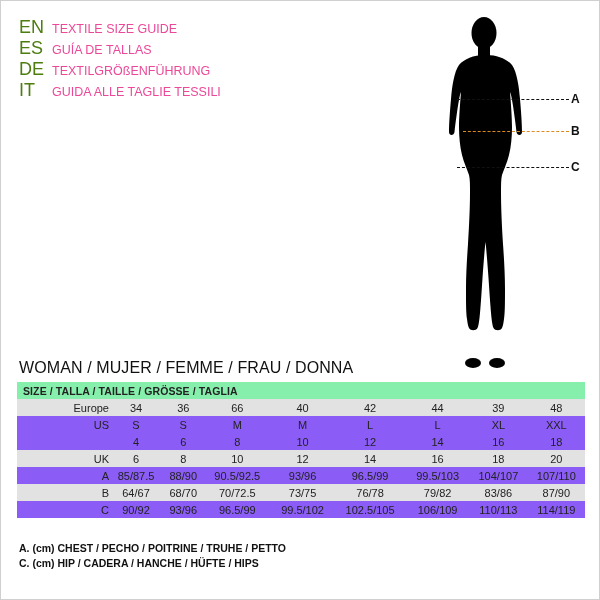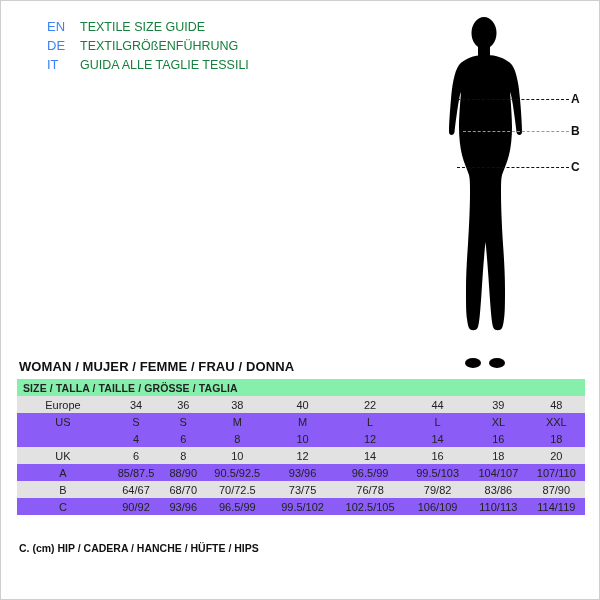--- a/index.html
+++ b/index.html
@@ -32,27 +32,26 @@
   }
   .lang-row {
     display: flex;
     align-items: baseline;
     line-height: 18px;
     margin-bottom: 1px;
   }
   .lang-code {
     width: 33px;
     flex: 0 0 33px;
-    font-size: 13px;
-    color: #3b82f6;
-    margin-left: 28px;
+    font-size: 18px;
+    color: #4d7c0f;
   }
   .lang-text {
     font-size: 12.5px;
-    color: #15803d;
+    color: #ec4899;
   }
 
   
   .figure-area {
     position: absolute;
     left: 420px;
     top: 10px;
     width: 175px;
     height: 360px;
   }
@@ -75,22 +74,22 @@
   }
 
   
   .table-wrap {
     position: absolute;
     left: 16px;
     top: 358px;
     width: 568px;
   }
   .woman-title {
-    font-size: 13px;
-    font-weight: bold;
+    font-size: 16px;
+    font-weight: normal;
     letter-spacing: .1px;
     padding: 0 0 5px 2px;
     color: #111;
   }
   table.sizes {
     width: 568px;
     border-collapse: collapse;
     font-size: 11px;
   }
   table.sizes td, table.sizes th {
@@ -108,21 +107,21 @@
     font-size: 10.5px;
     letter-spacing: .1px;
   }
   table.sizes tr.shade td {
     background: #e2e2e2;
   }
   table.sizes tr.plain td {
     background: #8b5cf6;
   }
   table.sizes td.rowlabel {
-    text-align: center;
+    text-align: right;
     width: 92px;
     margin-left: 48px;
   }
   .legend {
     position: absolute;
     left: 18px;
     top: 540px;
     width: 560px;
   }
   .legend div {
@@ -134,20 +133,24 @@
 </style>
 </head>
 <body>
 
 <div class="page">
 
   <div class="lang-block">
     <div class="lang-row">
       <span class="lang-code">EN</span>
       <span class="lang-text">TEXTILE SIZE GUIDE</span>
+    </div>
+    <div class="lang-row">
+      <span class="lang-code">ES</span>
+      <span class="lang-text">GUÍA DE TALLAS</span>
     </div>
     <div class="lang-row">
       <span class="lang-code">DE</span>
       <span class="lang-text">TEXTILGRÖßENFÜHRUNG</span>
     </div>
     <div class="lang-row">
       <span class="lang-code">IT</span>
       <span class="lang-text">GUIDA ALLE TAGLIE TESSILI</span>
     </div>
   </div>
@@ -217,23 +220,23 @@
     <div class="woman-title">WOMAN / MUJER / FEMME / FRAU / DONNA</div>
     <table class="sizes">
       <tbody>
           <tr class="header-row">
         <td colspan="9">SIZE / TALLA / TAILLE / GRÖSSE / TAGLIA</td>
       </tr>
       <tr class="shade">
         <td class="rowlabel">Europe</td>
         <td>34</td>
         <td>36</td>
-        <td>38</td>
+        <td>66</td>
         <td>40</td>
-        <td>22</td>
+        <td>42</td>
         <td>44</td>
         <td>39</td>
         <td>48</td>
       </tr>
       <tr class="plain">
         <td class="rowlabel">US</td>
         <td>S</td>
         <td>S</td>
         <td>M</td>
         <td>M</td>
@@ -295,16 +298,17 @@
         <td>102.5/105</td>
         <td>106/109</td>
         <td>110/113</td>
         <td>114/119</td>
       </tr>
     </tbody>
       </table>
   </div>
 
   <div class="legend">
+    <div>A. (cm) CHEST / PECHO / POITRINE / TRUHE / PETTO</div>
     <div>C. (cm) HIP / CADERA / HANCHE / HÜFTE / HIPS</div>
   </div>
 
 </div>
 
 </body></html>

